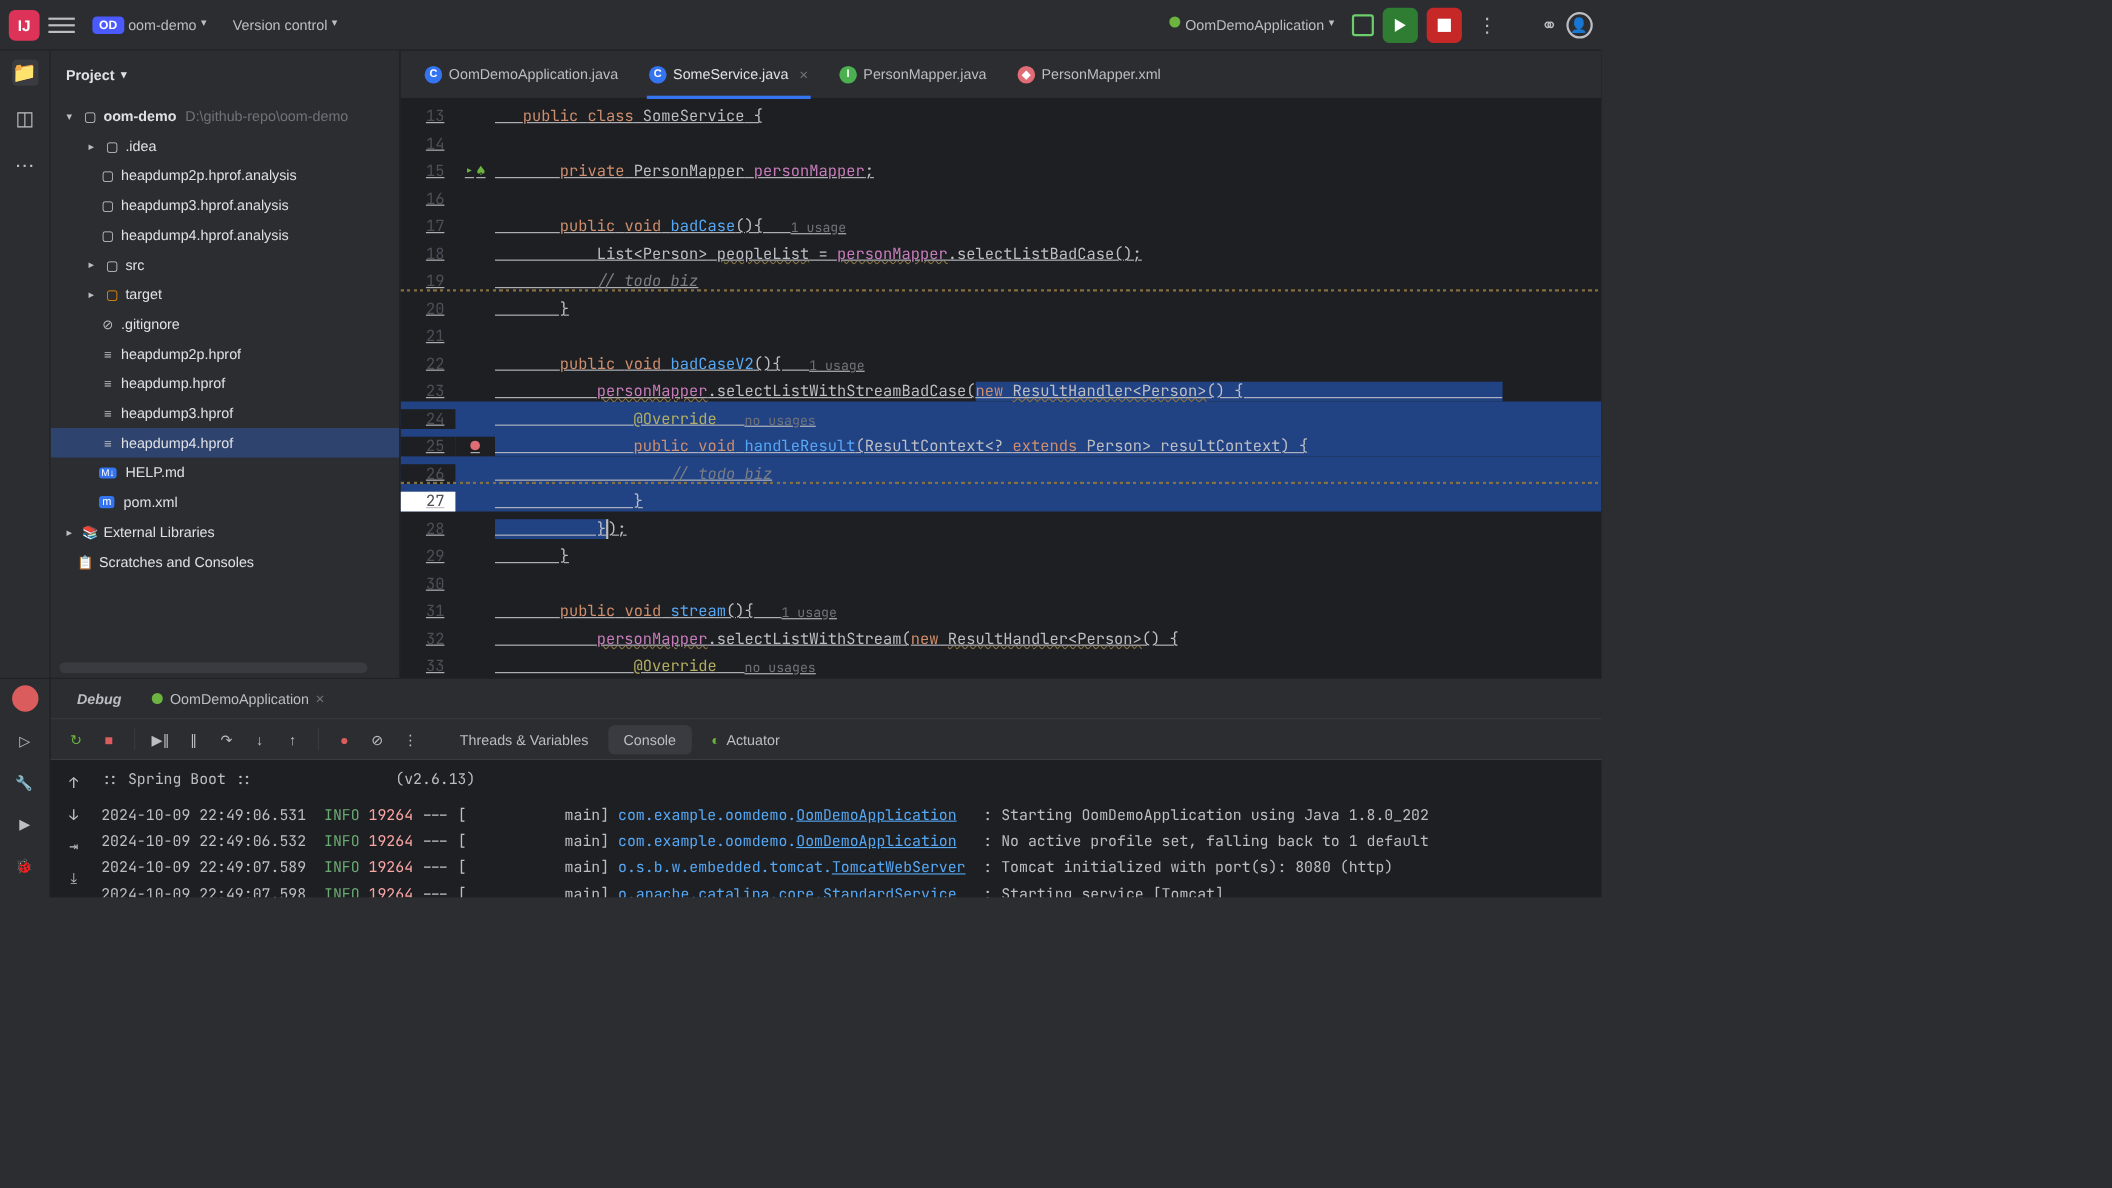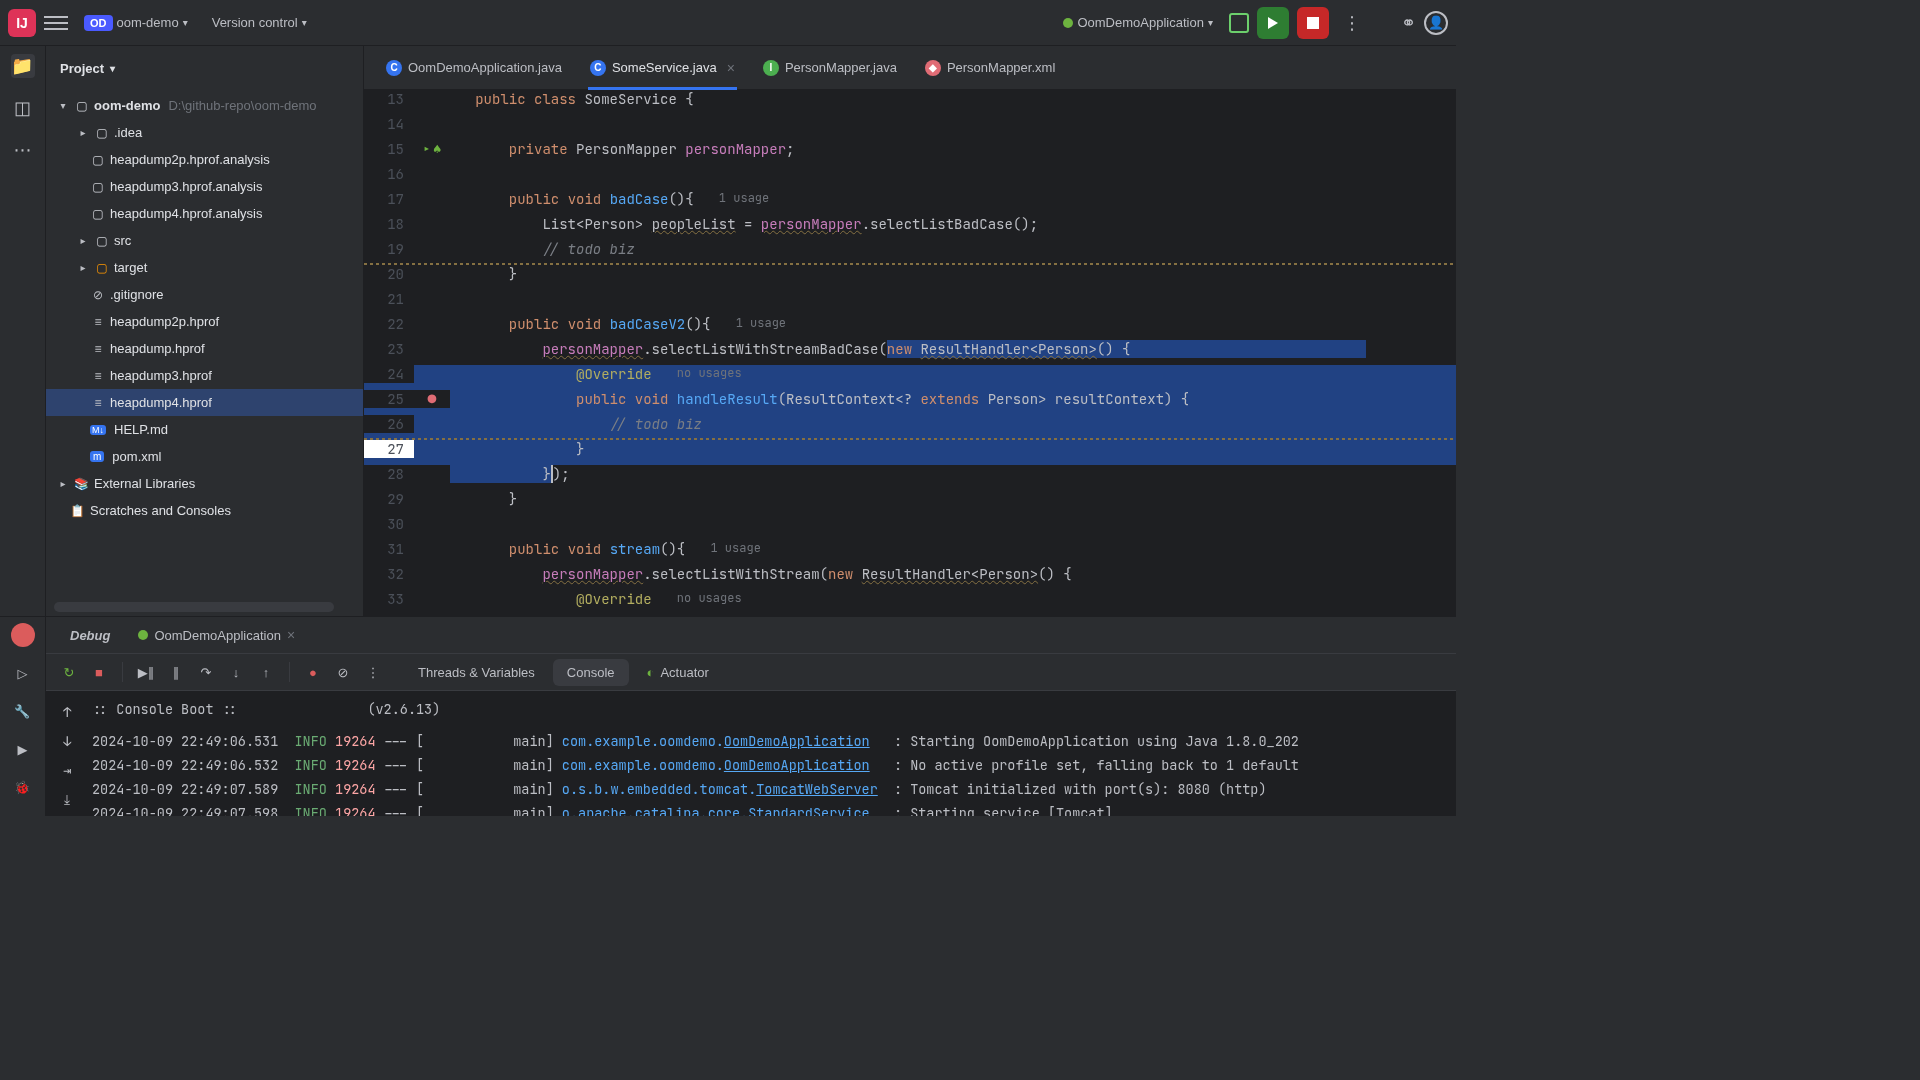--- a/index.html
+++ b/index.html
@@ -2,21 +2,21 @@
 <html><head>
 <meta charset="utf-8">
 <style>
 * { margin: 0; padding: 0; box-sizing: border-box; }
 body { font-family: -apple-system, BlinkMacSystemFont, "Segoe UI", sans-serif; background: #2b2d30; color: #bcbec4; overflow: hidden; width: 1456px; height: 816px; font-size: 13px; }
 .topbar { height: 46px; background: #2b2d30; display: flex; align-items: center; padding: 0 8px; gap: 8px; border-bottom: 1px solid #1e1f22; }
 .logo { width: 28px; height: 28px; background: #de3358; border-radius: 6px; display: flex; align-items: center; justify-content: center; color: #fff; font-weight: bold; font-size: 14px; }
 .hamburger { width: 24px; height: 24px; display: flex; flex-direction: column; justify-content: center; gap: 4px; cursor: pointer; }
 .hamburger span { height: 2px; background: #bcbec4; }
 .proj-badge { background: #4a5aff; color: #fff; border-radius: 4px; padding: 2px 6px; font-size: 11px; font-weight: bold; }
-.top-item { color: #bcbec4; padding: 4px 8px; display: flex; align-items: center; gap: 4px; cursor: pointer; }
+.top-item { color: #bcbec4; padding: 4px 8px; display: flex; gap: 4px; cursor: pointer; }
 .top-item .chev { font-size: 10px; }
 .spacer { flex: 1; }
 .run-green { width: 32px; height: 32px; background: #2e7d32; border-radius: 6px; display: flex; align-items: center; justify-content: center; }
 .run-red { width: 32px; height: 32px; background: #c62828; border-radius: 6px; display: flex; align-items: center; justify-content: center; }
 .play-tri { width: 0; height: 0; border-left: 10px solid #fff; border-top: 6px solid transparent; border-bottom: 6px solid transparent; }
 .stop-sq { width: 12px; height: 12px; background: #fff; }
 .vdots { font-size: 18px; color: #bcbec4; cursor: pointer; padding: 0 6px; }
 .split-icon { width: 20px; height: 20px; border: 2px solid #6ccf6c; border-radius: 3px; }
 .avatar { width: 24px; height: 24px; border-radius: 50%; border: 2px solid #bcbec4; display: flex; align-items: center; justify-content: center; }
 .main { display: flex; height: 570px; }
@@ -39,21 +39,21 @@
 .tabs { height: 44px; display: flex; align-items: center; background: #2b2d30; border-bottom: 1px solid #1e1f22; padding-left: 8px; }
 .tab { display: flex; align-items: center; gap: 6px; padding: 0 14px; height: 44px; color: #bcbec4; cursor: pointer; position: relative; }
 .tab.active { color: #dfe1e5; }
 .tab.active::after { content: ''; position: absolute; bottom: 0; left: 12px; right: 12px; height: 3px; background: #3574f0; }
 .tab .ic-c { width: 16px; height: 16px; border-radius: 50%; background: #3574f0; color: #fff; display: inline-flex; align-items: center; justify-content: center; font-size: 10px; font-weight: bold; }
 .tab .ic-i { width: 16px; height: 16px; border-radius: 50%; background: #4caf50; color: #fff; display: inline-flex; align-items: center; justify-content: center; font-size: 10px; font-weight: bold; }
 .tab .ic-x { width: 16px; height: 16px; border-radius: 50%; background: #e06c75; color: #fff; display: inline-flex; align-items: center; justify-content: center; font-size: 10px; font-weight: bold; }
 .tab .close { font-size: 14px; color: #6f737a; margin-left: 4px; }
 .code { flex: 1; display: flex; font-family: "JetBrains Mono", Consolas, monospace; font-size: 14px; overflow: auto; position: relative; }
 .code-lines { flex: 1; position: relative; }
-.cline { display: flex; height: 25px; align-items: flex-start; white-space: pre; }
+.cline { display: flex; height: 25px; align-items: flex-end; white-space: pre; text-decoration: underline; }
 .lno { width: 50px; text-align: right; color: #4b5059; padding-right: 10px; flex-shrink: 0; user-select: none; }
 .gicon { width: 36px; flex-shrink: 0; display: flex; align-items: center; justify-content: center; gap: 2px; }
 .sel-line { background: #214283; }
 .kw { color: #cf8e6d; }
 .type { color: #bcbec4; }
 .comm { color: #7a7e85; font-style: italic; }
 .meth { color: #56a8f5; }
 .anno { color: #b3ae60; }
 .hint { color: #6f737a; font-size: 12px; }
 .field { color: #c77dbb; }
@@ -307,21 +307,21 @@
       </div>
     </div>
     <div class="console">
       <div class="con-side">
         <div class="tool-ico">↑</div>
         <div class="tool-ico">↓</div>
         <div class="tool-ico">⇥</div>
         <div class="tool-ico">⤓</div>
       </div>
       <div class="con-text">
-        <div class="con-line"><span class="ts">:: Console Boot ::</span><span>                </span><span>(v2.6.13)</span></div>
+        <div class="con-line"><span class="ts">:: Spring Boot ::</span><span>                </span><span>(v2.6.13)</span></div>
         <div class="con-line" style="height:8px;"></div>
         <div class="con-line"><span class="ts">2024-10-09 22:49:06.531</span><span>  </span><span class="info">INFO</span><span> </span><span class="pid">19264</span><span> --- [           </span><span>main</span><span>] </span><span class="pkg">com.example.oomdemo.</span><span class="pkg cls">OomDemoApplication</span><span>   </span><span>: Starting OomDemoApplication using Java 1.8.0_202</span></div>
         <div class="con-line"><span class="ts">2024-10-09 22:49:06.532</span><span>  </span><span class="info">INFO</span><span> </span><span class="pid">19264</span><span> --- [           </span><span>main</span><span>] </span><span class="pkg">com.example.oomdemo.</span><span class="pkg cls">OomDemoApplication</span><span>   </span><span>: No active profile set, falling back to 1 default</span></div>
         <div class="con-line"><span class="ts">2024-10-09 22:49:07.589</span><span>  </span><span class="info">INFO</span><span> </span><span class="pid">19264</span><span> --- [           </span><span>main</span><span>] </span><span class="pkg">o.s.b.w.embedded.tomcat.</span><span class="pkg cls">TomcatWebServer</span><span>  </span><span>: Tomcat initialized with port(s): 8080 (http)</span></div>
         <div class="con-line"><span class="ts">2024-10-09 22:49:07.598</span><span>  </span><span class="info">INFO</span><span> </span><span class="pid">19264</span><span> --- [           </span><span>main</span><span>] </span><span class="pkg">o.apache.catalina.core.</span><span class="pkg cls">StandardService</span><span>   </span><span>: Starting service [Tomcat]</span></div>
       </div>
     </div>
   </div>
 </div>
 

